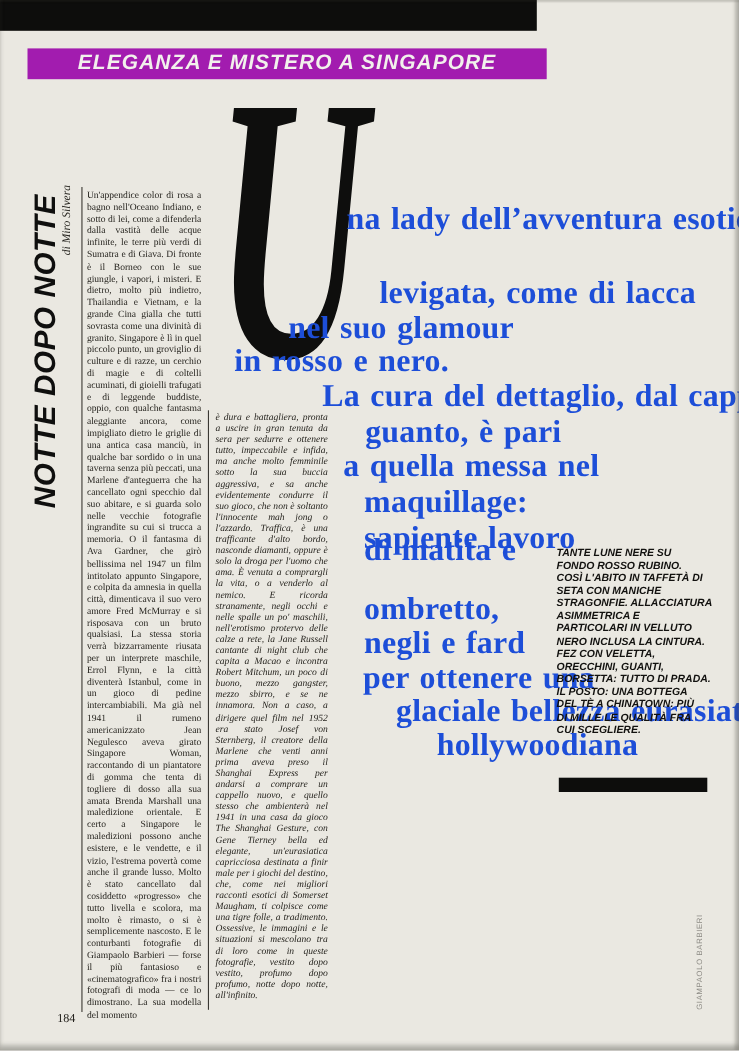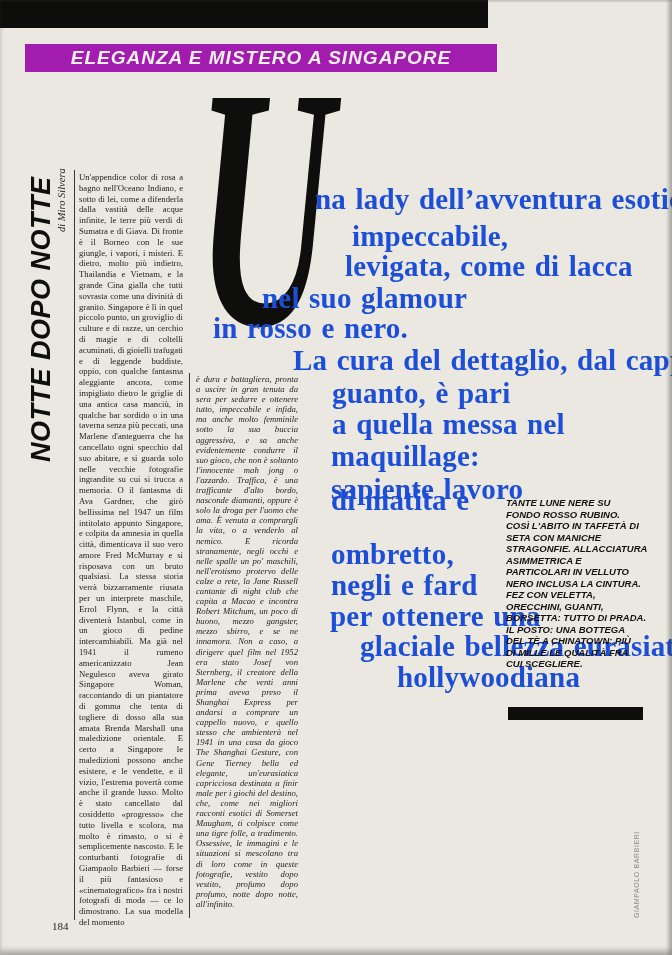--- a/index.html
+++ b/index.html
@@ -81,27 +81,26 @@
 
   <div class="vrule vrule-1"></div>
   <div class="vrule vrule-2"></div>
 
   <div class="bodycol col-1">Un'appendice color di rosa a bagno nell'Oceano Indiano, e sotto di lei, come a difenderla dalla vastità delle acque infinite, le terre più verdi di Sumatra e di Giava. Di fronte è il Borneo con le sue giungle, i vapori, i misteri. E dietro, molto più indietro, Thailandia e Vietnam, e la grande Cina gialla che tutti sovrasta come una divinità di granito. Singapore è lì in quel piccolo punto, un groviglio di culture e di razze, un cerchio di magie e di coltelli acuminati, di gioielli trafugati e di leggende buddiste, oppio, con qualche fantasma aleggiante ancora, come impigliato dietro le griglie di una antica casa manciù, in qualche bar sordido o in una taverna senza più peccati, una Marlene d'anteguerra che ha cancellato ogni specchio dal suo abitare, e si guarda solo nelle vecchie fotografie ingrandite su cui si trucca a memoria. O il fantasma di Ava Gardner, che girò bellissima nel 1947 un film intitolato appunto Singapore, e colpita da amnesia in quella città, dimenticava il suo vero amore Fred McMurray e si risposava con un bruto qualsiasi. La stessa storia verrà bizzarramente riusata per un interprete maschile, Errol Flynn, e la città diventerà Istanbul, come in un gioco di pedine intercambiabili. Ma già nel 1941 il rumeno americanizzato Jean Negulesco aveva girato Singapore Woman, raccontando di un piantatore di gomma che tenta di togliere di dosso alla sua amata Brenda Marshall una maledizione orientale. E certo a Singapore le maledizioni possono anche esistere, e le vendette, e il vizio, l'estrema povertà come anche il grande lusso. Molto è stato cancellato dal cosiddetto «progresso» che tutto livella e scolora, ma molto è rimasto, o si è semplicemente nascosto. E le conturbanti fotografie di Giampaolo Barbieri — forse il più fantasioso e «cinematografico» fra i nostri fotografi di moda — ce lo dimostrano. La sua modella del momento</div>
   <div class="bodycol col-2">è dura e battagliera, pronta a uscire in gran tenuta da sera per sedurre e ottenere tutto, impeccabile e infida, ma anche molto femminile sotto la sua buccia aggressiva, e sa anche evidentemente condurre il suo gioco, che non è soltanto l'innocente mah jong o l'azzardo. Traffica, è una trafficante d'alto bordo, nasconde diamanti, oppure è solo la droga per l'uomo che ama. È venuta a comprargli la vita, o a venderlo al nemico. E ricorda stranamente, negli occhi e nelle spalle un po' maschili, nell'erotismo protervo delle calze a rete, la Jane Russell cantante di night club che capita a Macao e incontra Robert Mitchum, un poco di buono, mezzo gangster, mezzo sbirro, e se ne innamora. Non a caso, a dirigere quel film nel 1952 era stato Josef von Sternberg, il creatore della Marlene che venti anni prima aveva preso il Shanghai Express per andarsi a comprare un cappello nuovo, e quello stesso che ambienterà nel 1941 in una casa da gioco The Shanghai Gesture, con Gene Tierney bella ed elegante, un'eurasiatica capricciosa destinata a finir male per i giochi del destino, che, come nei migliori racconti esotici di Somerset Maugham, ti colpisce come una tigre folle, a tradimento. Ossessive, le immagini e le situazioni si mescolano tra di loro come in queste fotografie, vestito dopo vestito, profumo dopo profumo, notte dopo notte, all'infinito.</div>
 
   <div class="dropcap">U</div>
 
   <div class="hl" style="left:315px; top:183px;">na lady dell’avventura esotica:</div>
-  <div class="hl" style="left:352px; top:220px;">impeccabile,</div>
   <div class="hl" style="left:262px; top:282px;">nel suo glamour</div>
   <div class="hl" style="left:345px; top:250px;">levigata, come di lacca</div>
   <div class="hl" style="left:213px; top:312px;">in rosso e nero.</div>
   <div class="hl" style="left:293px; top:344px;">La cura del dettaglio, dal cappello al</div>
   <div class="hl" style="left:332px; top:377px;">guanto, è pari</div>
-  <div class="hl" style="left:312px; top:408px;margin-left:20px;">a quella messa nel</div>
+  <div class="hl" style="left:312px; top:408px;">a quella messa nel</div>
   <div class="hl" style="left:331px; top:440px;">maquillage:</div>
   <div class="hl" style="left:331px; top:473px;">sapiente lavoro</div>
   <div class="hl" style="left:331px; top:484px;">di matita e</div>
   <div class="hl" style="left:331px; top:538px;">ombretto,</div>
   <div class="hl" style="left:331px; top:569px;">negli e fard</div>
   <div class="hl" style="left:330px; top:600px;">per ottenere una</div>
   <div class="hl" style="left:360px; top:630px;">glaciale bellezza eurasiatico-</div>
   <div class="hl" style="left:397px; top:661px;">hollywoodiana</div>
 
   <div class="caption">TANTE LUNE NERE SU

